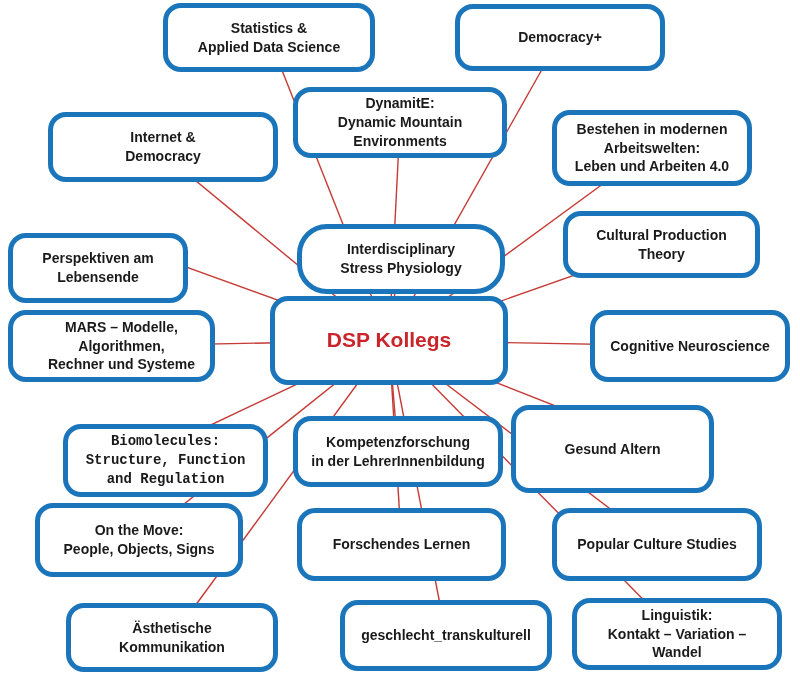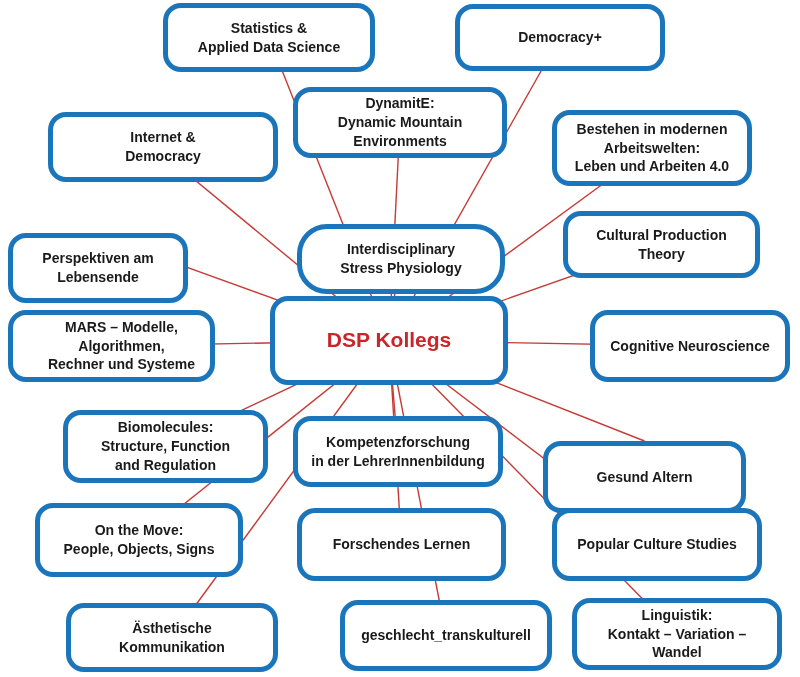--- a/index.html
+++ b/index.html
@@ -111,32 +111,32 @@
 
   <div class="node" style="left:8px; top:310px; width:207px; height:72px;padding-left:28px;">
     <span class="label">MARS – Modelle, Algorithmen,
 Rechner und Systeme</span>
   </div>
 
   <div class="node" style="left:590px; top:310px; width:200px; height:72px;">
     <span class="label">Cognitive Neuroscience</span>
   </div>
 
-  <div class="node" style="left:63px; top:410px; width:205px; height:73px;">
+  <div class="node" style="left:63px; top:424px; width:205px; height:73px;font-family:Liberation Mono, monospace;">
     <span class="label">Biomolecules:
 Structure, Function
 and Regulation</span>
   </div>
 
   <div class="node" style="left:293px; top:416px; width:210px; height:71px;">
     <span class="label">Kompetenzforschung
 in der LehrerInnenbildung</span>
   </div>
 
-  <div class="node" style="left:543px; top:405px; width:203px; height:72px;margin-top:36px;">
+  <div class="node" style="left:511px; top:405px; width:203px; height:88px;">
     <span class="label">Gesund Altern</span>
   </div>
 
   <div class="node" style="left:35px; top:503px; width:208px; height:74px;">
     <span class="label">On the Move:
 People, Objects, Signs</span>
   </div>
 
   <div class="node" style="left:297px; top:508px; width:209px; height:73px;">
     <span class="label">Forschendes Lernen</span>

